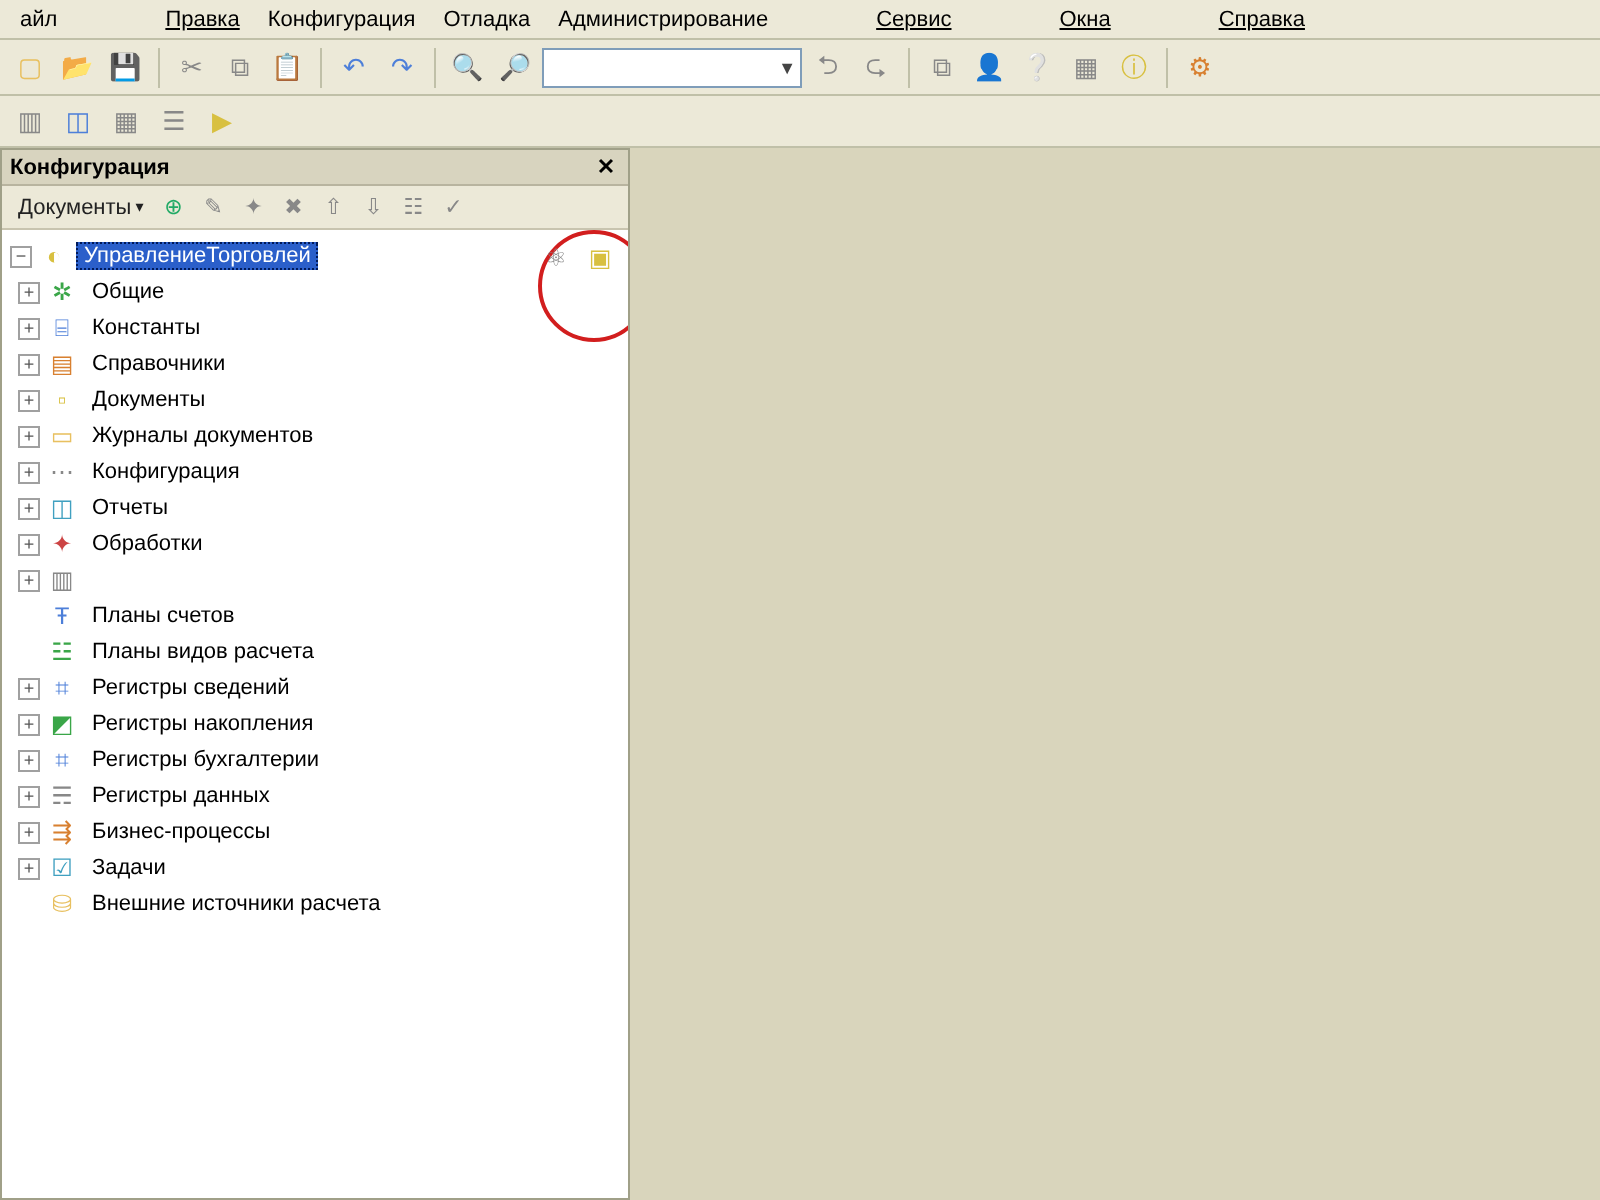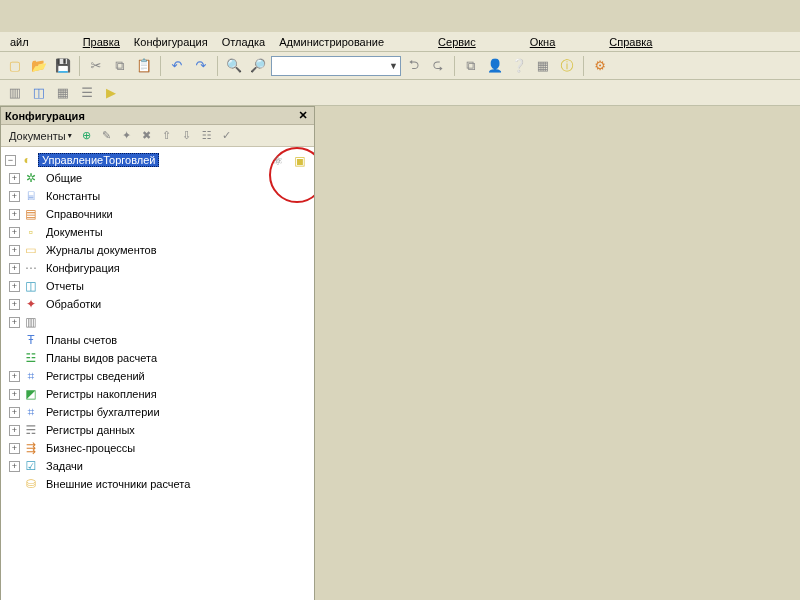--- a/index.html
+++ b/index.html
@@ -14,21 +14,20 @@
   }
   
   .menubar {
     display: flex;
     align-items: center;
     height: 20px;
     background: #ece9d8;
     border-bottom: 1px solid #c0c0a8;
     padding: 0 4px;
     gap: 2px;
-    margin-top: 32px;
   }
   .menubar .menu-item {
     padding: 2px 6px;
     cursor: default;
   }
   .menubar .mn-u { text-decoration: underline; padding-left: 40px; }
 
   
   .toolbar {
     display: flex;

